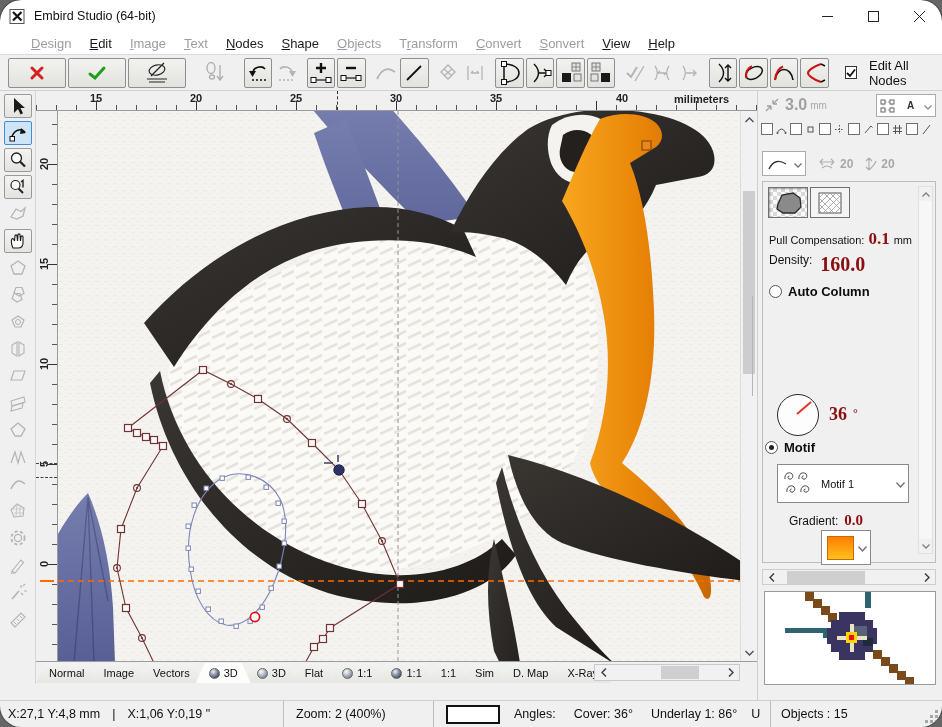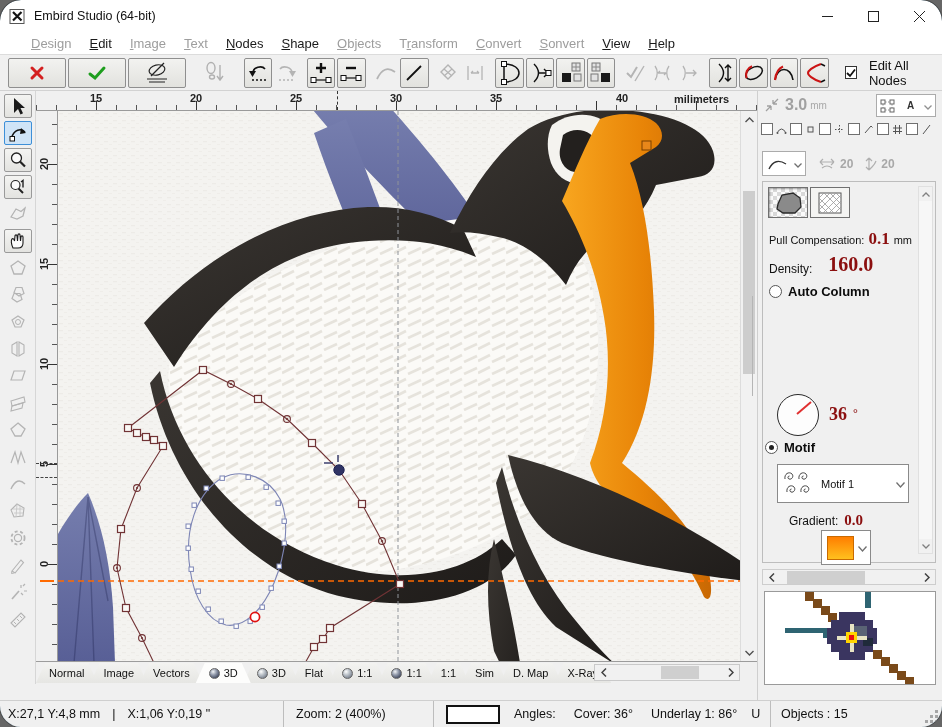--- a/index.html
+++ b/index.html
@@ -746,21 +746,21 @@
                 <path d="M0.5,0.5 L4,4 L7.5,0.5" stroke="#808080" stroke-width="1.3" fill="none"></path>
               </svg>
             </div>
         </div>
 
         <div style="position:absolute;left:6px;top:47px;display:flex;align-items:baseline;gap:4px">
           <span class="plabel">Pull Compensation:</span>
           <span class="maroon" style="font-size:17px">0.1</span>
           <span class="plabel">mm</span>
         </div>
-        <div style="position:absolute;left:6px;top:71px;display:flex;align-items:flex-end;gap:16px">
+        <div style="position:absolute;left:6px;top:71px;display:flex;align-items:flex-start;gap:8px">
           <span style="font-size:12px">Density:</span>
           <span class="maroon" style="font-size:20px">160.0</span>
         </div>
         <div style="position:absolute;left:6px;top:102px;display:flex;align-items:center">
           <span class="radio"></span>
           <span class="optlabel">Auto Column</span>
         </div>
         <div class="dial">
           <svg width="40" height="40">
               <line x1="19" y1="19" x2="33" y2="7" stroke="#e03030" stroke-width="2"></line>

